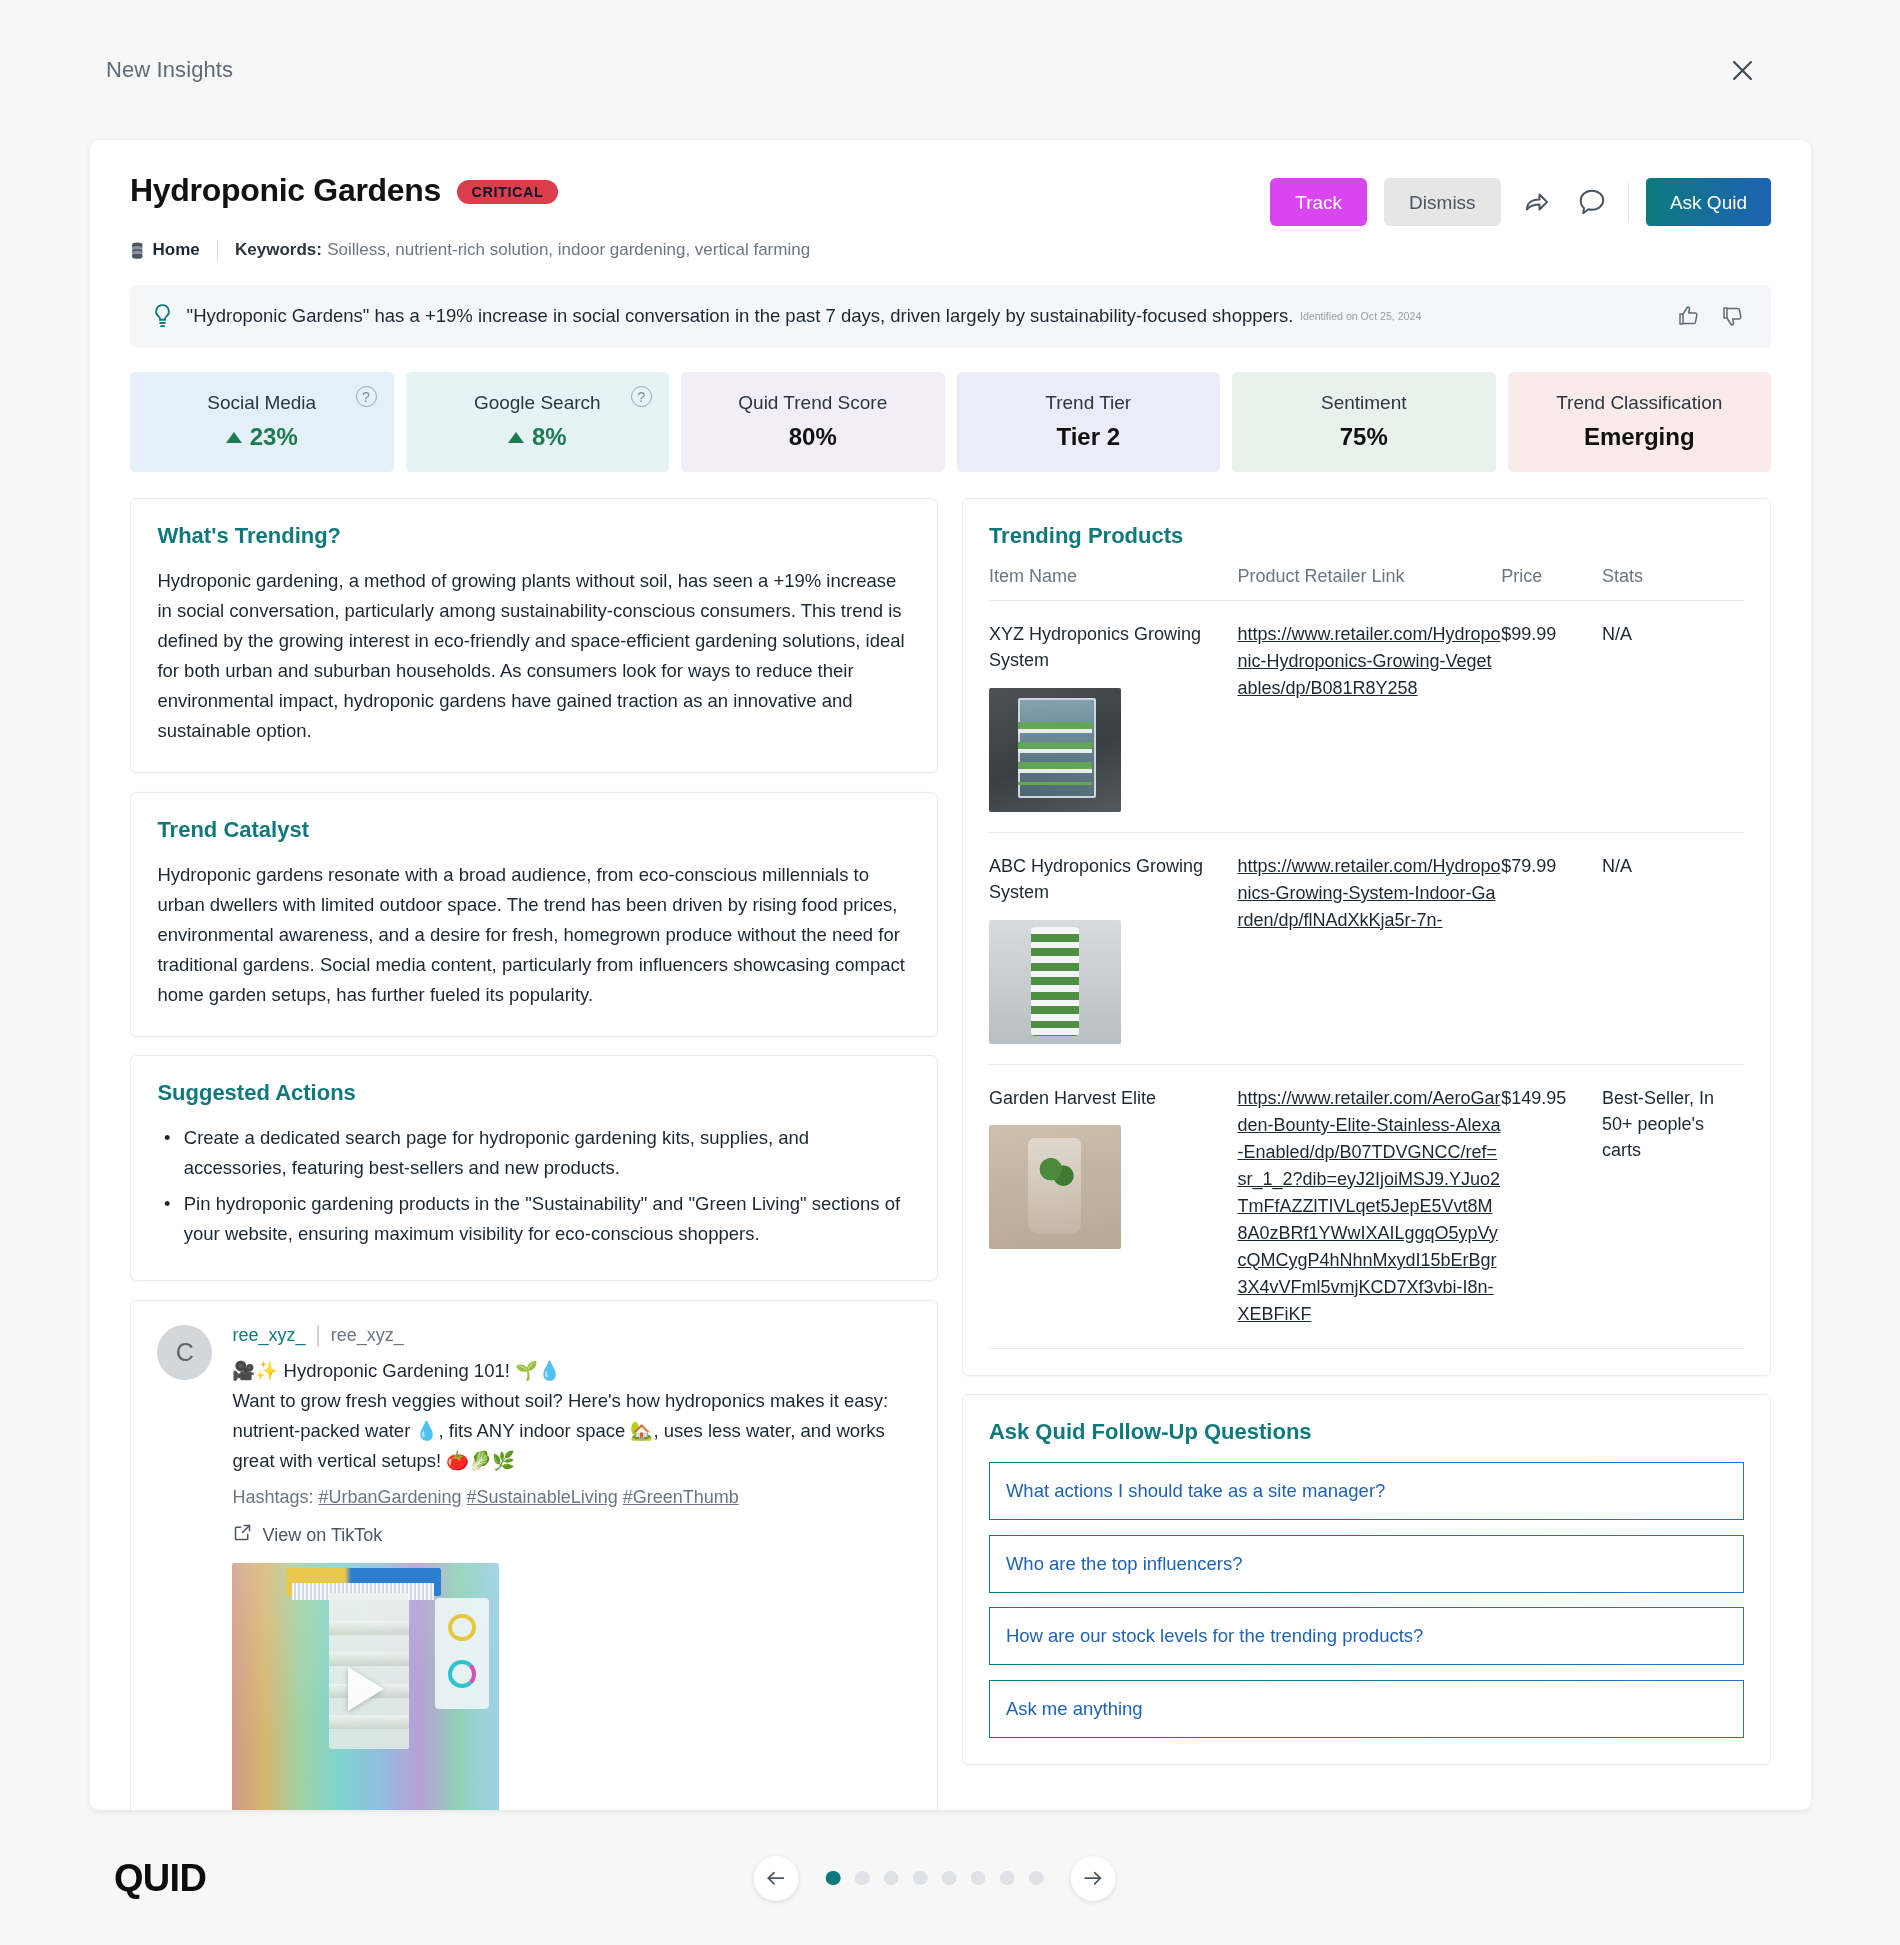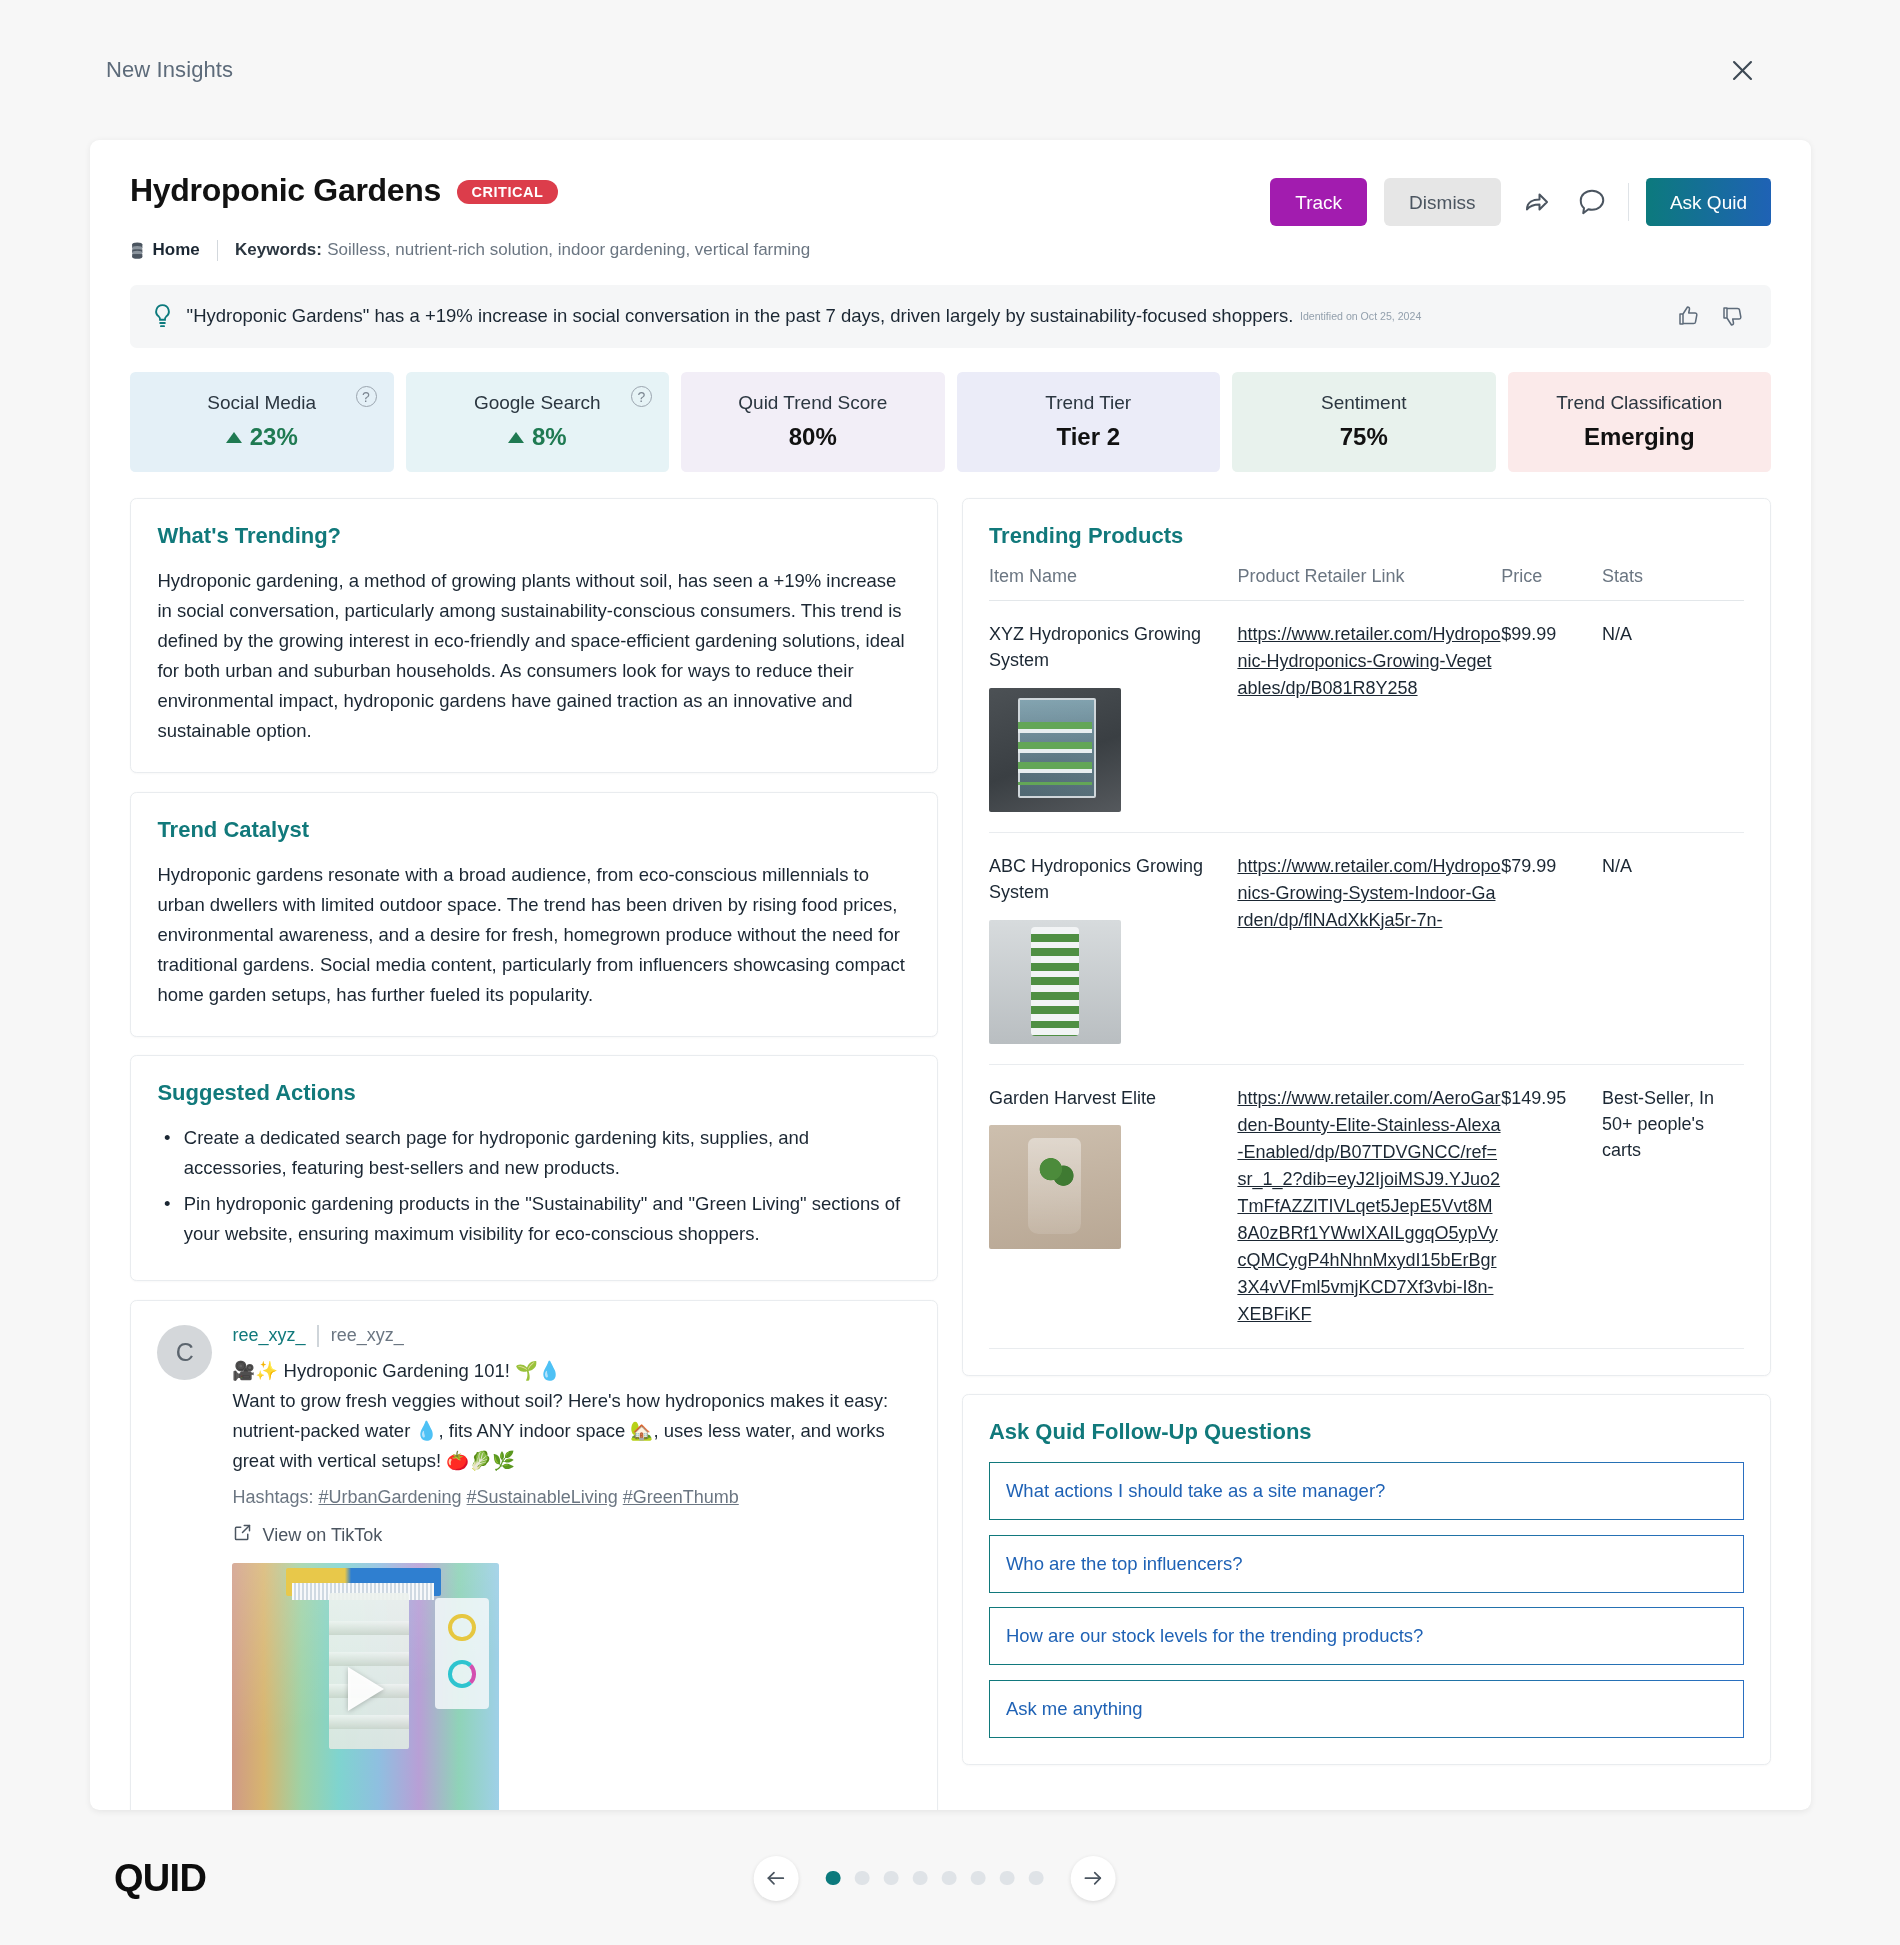--- a/index.html
+++ b/index.html
@@ -65,21 +65,21 @@
   .hdr-left { padding-top: 2.6px; }
   .title-row { display: flex; align-items: center; gap: 16px; }
   .insight-title {
     font-size: 32px;
     font-weight: 700;
     color: #121212;
     letter-spacing: -0.3px;
   }
   .badge-critical {
     background: #dc3d4b;
-    color: #ffffff;
+    color: #0f172a;
     font-size: 14.5px;
     font-weight: 600;
     letter-spacing: 0.5px;
     padding: 4.6px 14.5px;
     border-radius: 659px;
     line-height: 1;
     margin-top: 4px;
   }
   .breadcrumb {
     display: flex;
@@ -107,21 +107,21 @@
   }
   .btn {
     border: none;
     border-radius: 6px;
     font-size: 19px;
     font-family: inherit;
     cursor: pointer;
     line-height: 1;
   }
   .btn-track {
-    background: #a21caf;
+    background: #d946ef;
     color: #fff;
     padding: 14.5px 25px;
     margin-left: 20px;
   }
   .btn-dismiss {
     background: #e6e6e6;
     color: #4b5560;
     padding: 14.5px 25px;
   }
   .icon-btn {

